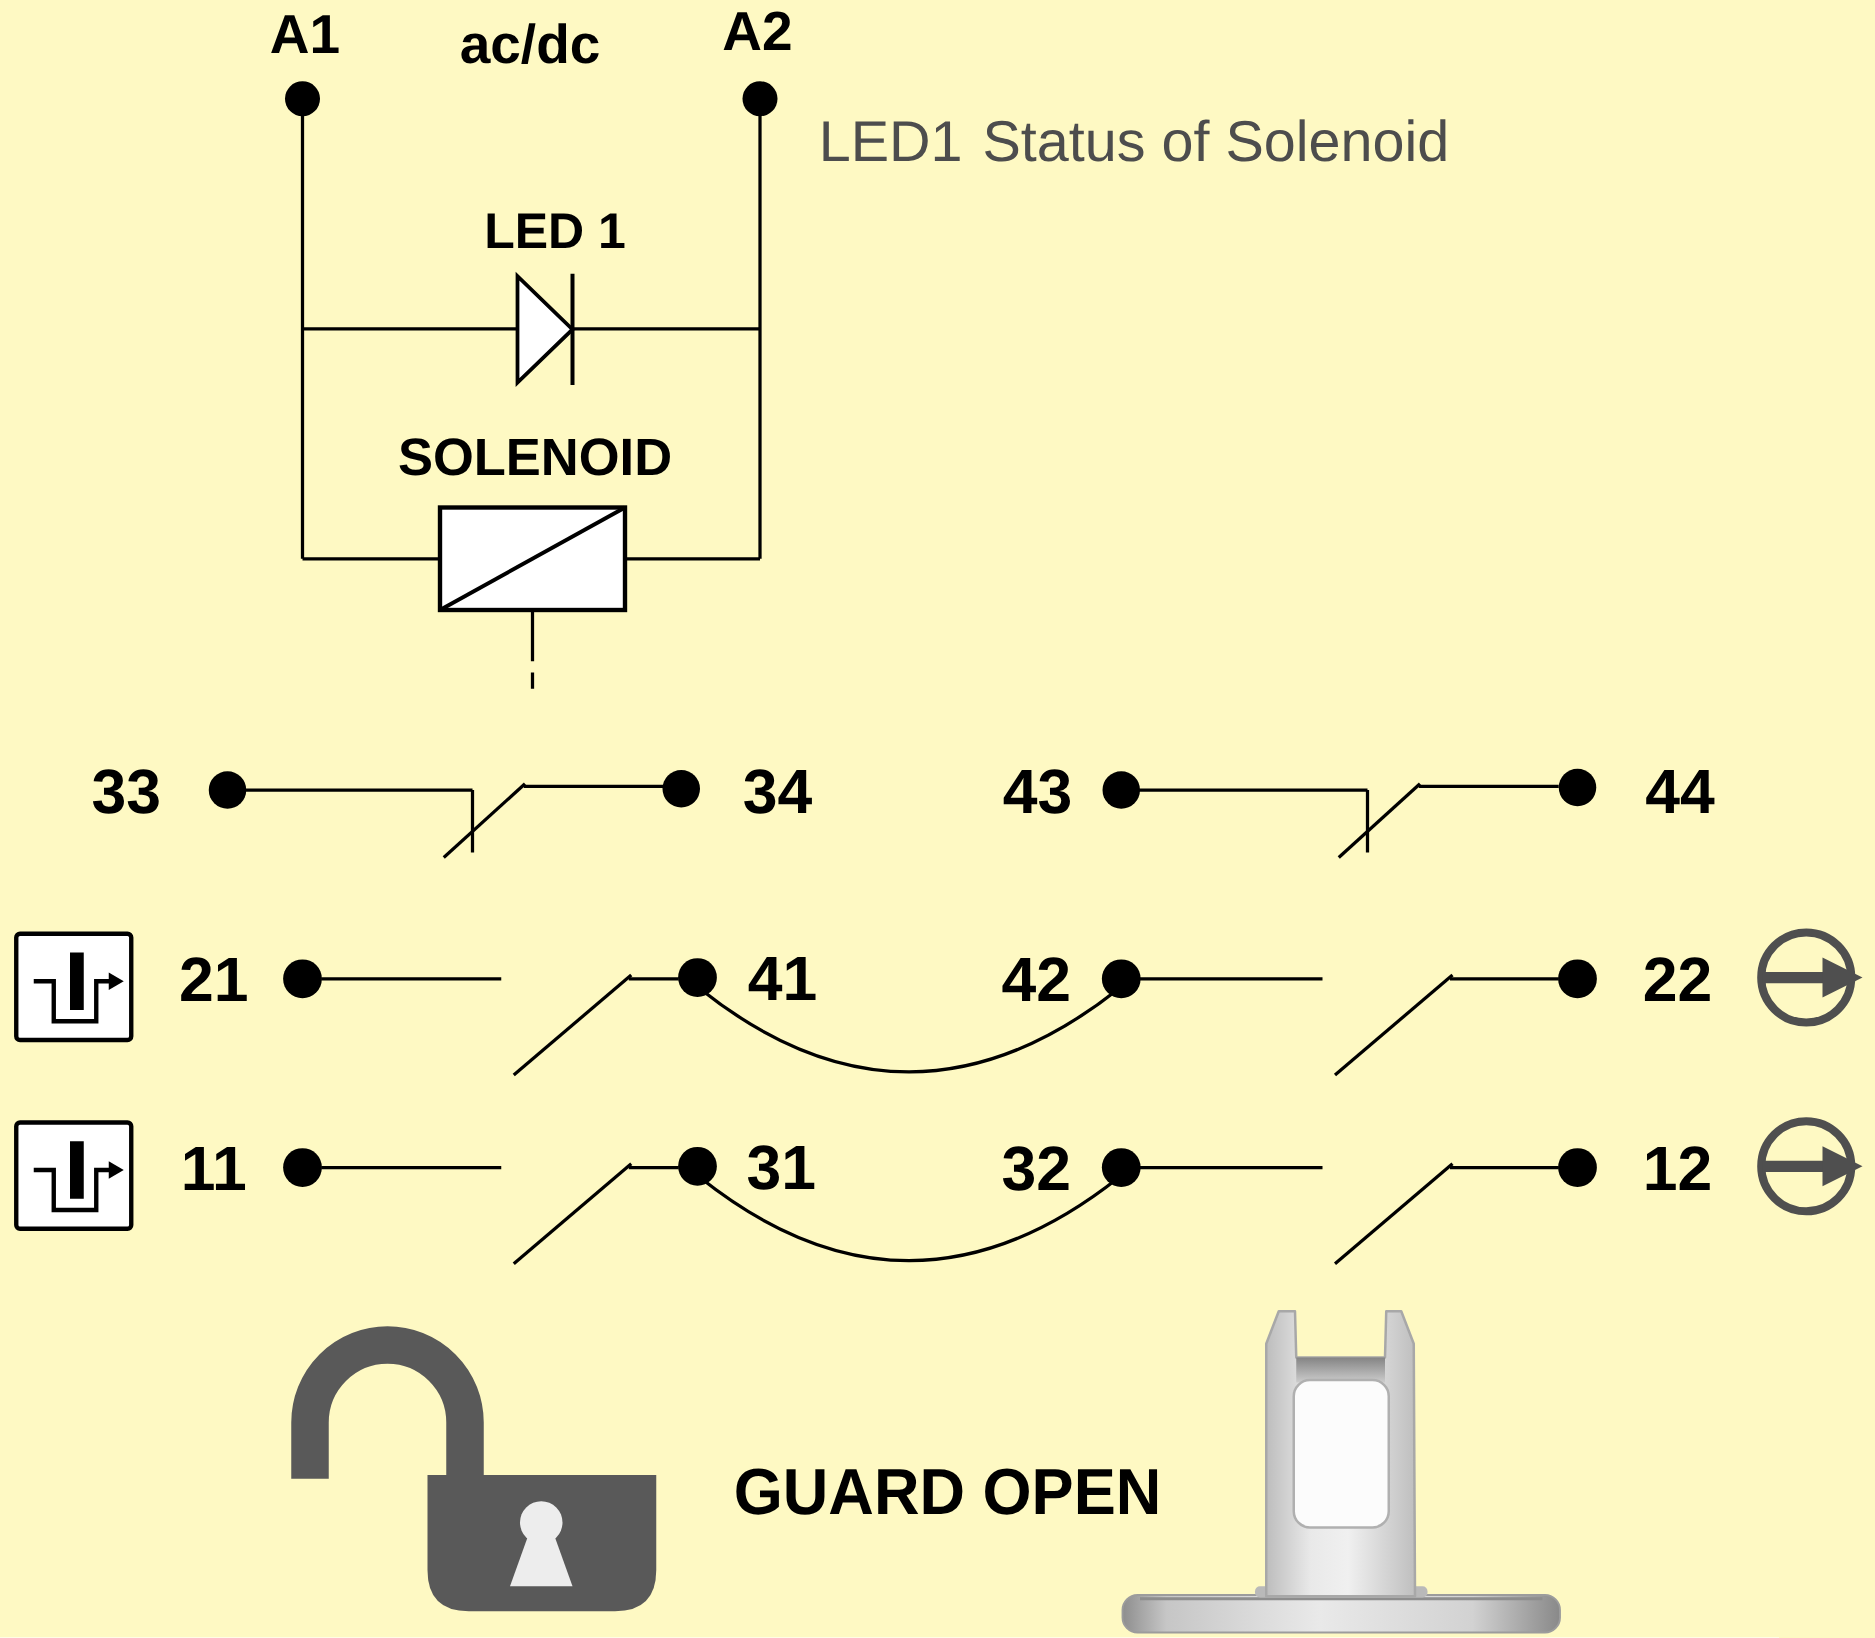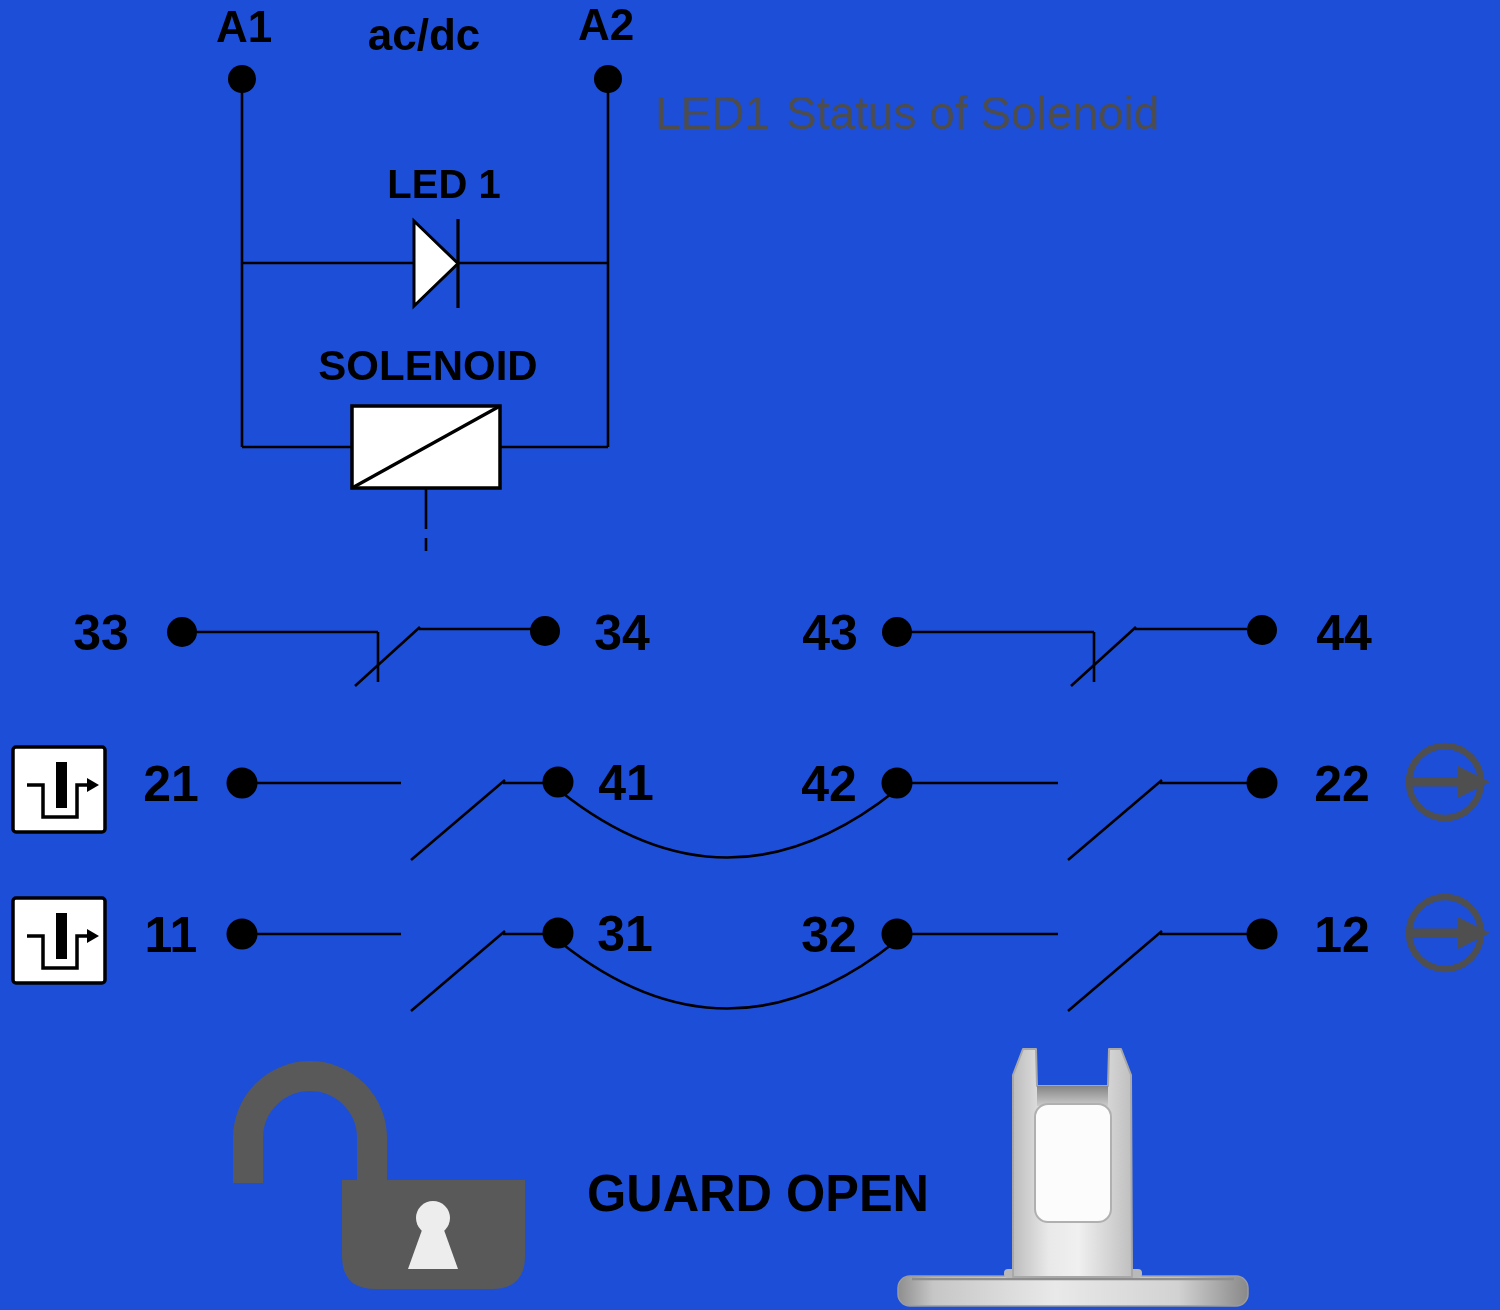--- a/index.html
+++ b/index.html
@@ -1,16 +1,16 @@
 <!DOCTYPE html>
 <html><head>
 <meta charset="utf-8">
 <style>
   html,body{margin:0;padding:0;background:#fff;}
-  .stage{position:relative;width:1500px;height:1310px;background:#1d4ed8;overflow:hidden;margin:0 auto;
+  .stage{position:relative;width:1500px;height:1310px;background:#fef9c3;overflow:hidden;margin:0 auto;
          font-family:"Liberation Sans",sans-serif;}
   svg{display:block;}
   .wire{stroke:#000;stroke-width:2.6;fill:none;stroke-linecap:butt;}
   .wire-thick{stroke:#000;stroke-width:3.2;fill:none;}
   .dash{stroke:#000;stroke-width:2.6;fill:none;stroke-dasharray:13 9;}
   .dot{fill:#000;stroke:none;}
   .lbl{font-weight:700;font-size:50px;fill:#000;text-anchor:middle;}
   .term{font-weight:700;font-size:44px;fill:#000;text-anchor:middle;}
   .cap{font-weight:700;font-size:42px;fill:#000;text-anchor:middle;}
   .note{font-weight:400;font-size:46px;text-anchor:start;}

